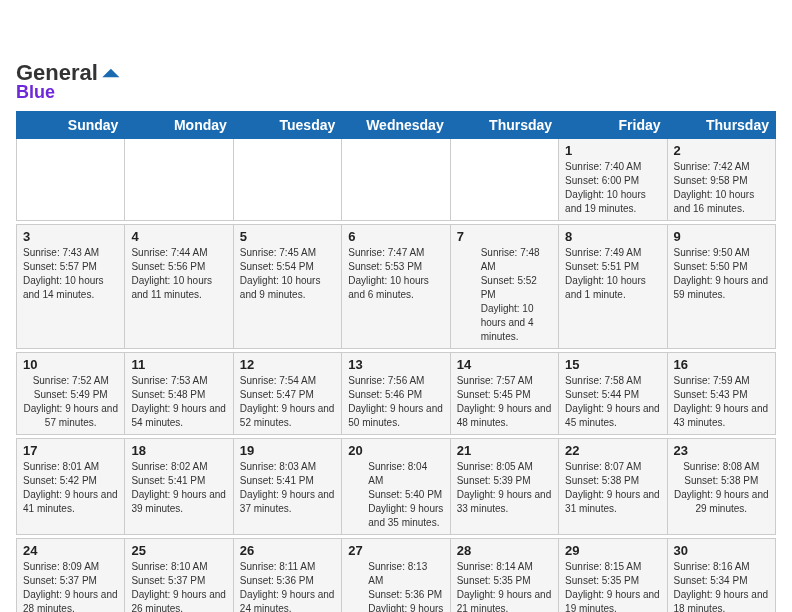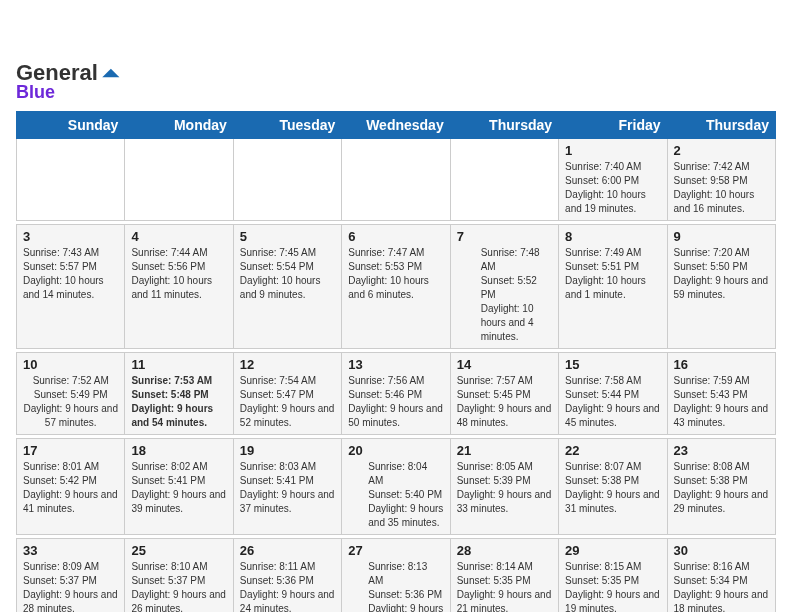--- a/index.html
+++ b/index.html
@@ -182,38 +182,38 @@
 Daylight: 10 hours and 4 minutes.</div>
         </td>
         <td>
           <div class="day-num">8</div>
           <div class="day-info" style="white-space: pre-line;">Sunrise: 7:49 AM
 Sunset: 5:51 PM
 Daylight: 10 hours and 1 minute.</div>
         </td>
         <td>
           <div class="day-num">9</div>
-          <div class="day-info" style="white-space: pre-line;">Sunrise: 7:20 AM
+          <div class="day-info" style="white-space: pre-line;">Sunrise: 9:50 AM
 Sunset: 5:50 PM
 Daylight: 9 hours and 59 minutes.</div>
         </td>
       </tr>
       <tr class="divider-row">
         <td colspan="7"></td>
       </tr>
       <tr>
         <td>
           <div class="day-num">10</div>
           <div class="day-info" style="white-space: pre-line; text-align: center;">Sunrise: 7:52 AM
 Sunset: 5:49 PM
 Daylight: 9 hours and 57 minutes.</div>
         </td>
         <td>
           <div class="day-num">11</div>
-          <div class="day-info" style="white-space: pre-line; font-weight: bold;">Sunrise: 7:53 AM
+          <div class="day-info" style="white-space: pre-line;">Sunrise: 7:53 AM
 Sunset: 5:48 PM
 Daylight: 9 hours and 54 minutes.</div>
         </td>
         <td>
           <div class="day-num">12</div>
           <div class="day-info" style="white-space: pre-line;">Sunrise: 7:54 AM
 Sunset: 5:47 PM
 Daylight: 9 hours and 52 minutes.</div>
         </td>
         <td>
@@ -276,31 +276,31 @@
 Daylight: 9 hours and 33 minutes.</div>
         </td>
         <td>
           <div class="day-num">22</div>
           <div class="day-info" style="white-space: pre-line;">Sunrise: 8:07 AM
 Sunset: 5:38 PM
 Daylight: 9 hours and 31 minutes.</div>
         </td>
         <td>
           <div class="day-num">23</div>
-          <div class="day-info" style="white-space: pre-line;">Sunrise: 8:08 AM
+          <div class="day-info" style="white-space: pre-line; text-align: center;">Sunrise: 8:08 AM
 Sunset: 5:38 PM
 Daylight: 9 hours and 29 minutes.</div>
         </td>
       </tr>
       <tr class="divider-row">
         <td colspan="7"></td>
       </tr>
       <tr>
         <td>
-          <div class="day-num">33</div>
+          <div class="day-num">24</div>
           <div class="day-info" style="white-space: pre-line;">Sunrise: 8:09 AM
 Sunset: 5:37 PM
 Daylight: 9 hours and 28 minutes.</div>
         </td>
         <td>
           <div class="day-num">25</div>
           <div class="day-info" style="white-space: pre-line;">Sunrise: 8:10 AM
 Sunset: 5:37 PM
 Daylight: 9 hours and 26 minutes.</div>
         </td>

